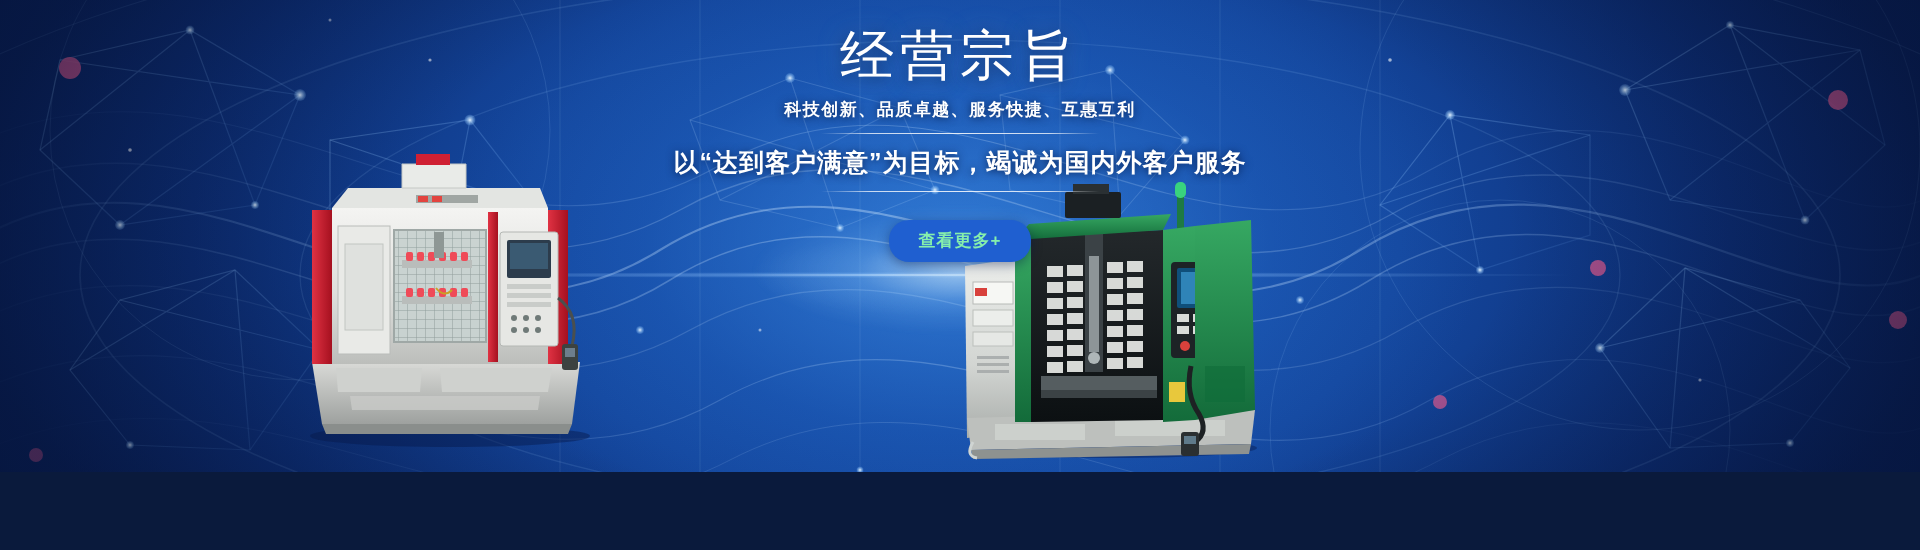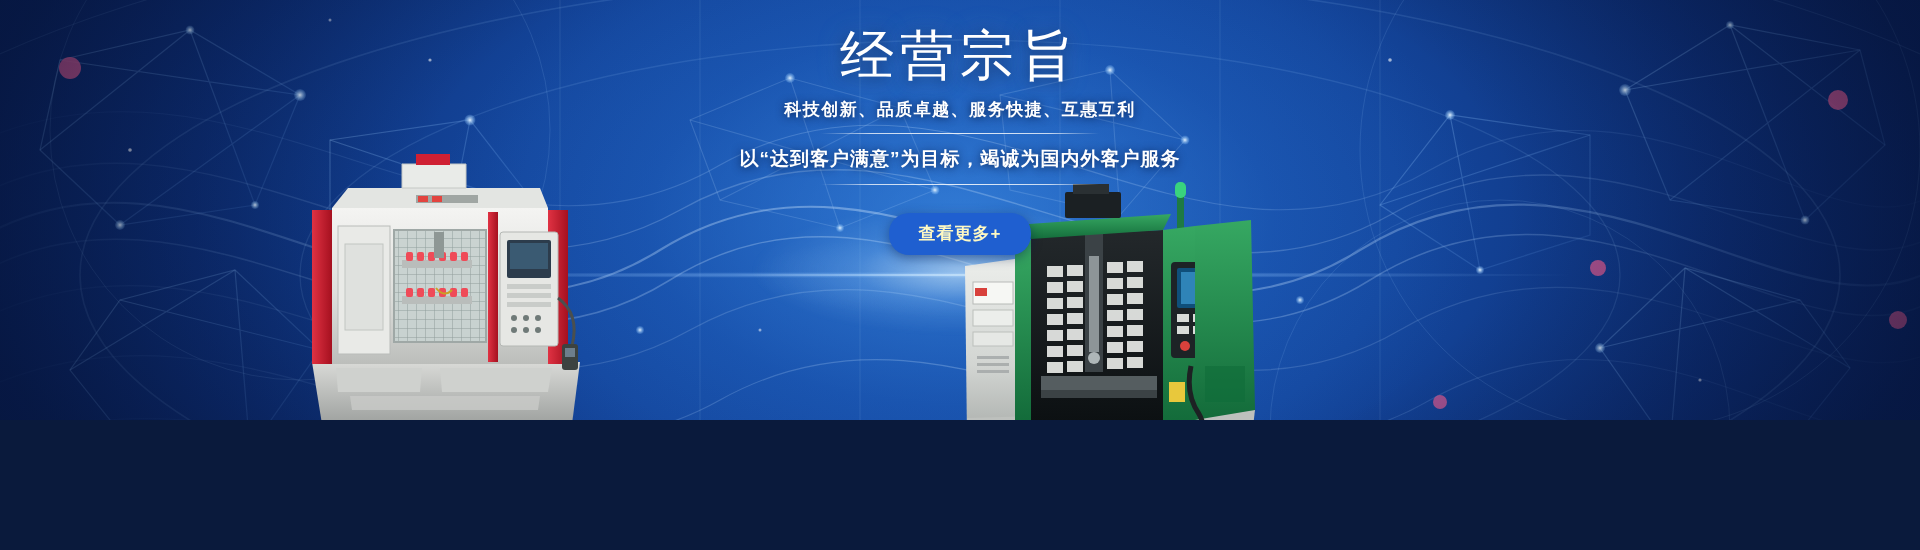--- a/index.html
+++ b/index.html
@@ -1,19 +1,19 @@
 <!DOCTYPE html>
 <html><head>
 <meta charset="utf-8">
 <style>
   * { margin:0; padding:0; box-sizing:border-box; }
   html,body { background:#0a1a3c; }
   #banner {
     position:relative;
-    width:1920px; height:420px;
+    width:1920px; height:472px;
     overflow:hidden;
     font-family:"Liberation Sans","DejaVu Sans",sans-serif;
     background:
       radial-gradient(ellipse 700px 420px at 50% 52%, rgba(70,150,235,0.55) 0%, rgba(40,110,205,0.25) 45%, rgba(20,60,150,0) 75%),
       radial-gradient(ellipse 1100px 700px at 50% 50%, #1858b8 0%, #14479e 40%, #0d2f77 70%, #081e52 100%),
       linear-gradient(180deg,#0b2160 0%,#11398a 30%,#1550a8 55%,#0e2f72 85%,#081b4a 100%);
   }
 
   
   .layer { position:absolute; inset:0; pointer-events:none; }
@@ -59,29 +59,29 @@
   #subtitle {
     margin-top:8px;
     font-size:17px; font-weight:bold; letter-spacing:1.5px;
     text-shadow:0 1px 8px rgba(5,25,70,0.85);
   }
   .rule {
     width:278px; height:1px; margin:12px auto;
     background:linear-gradient(90deg, rgba(255,255,255,0) 0%, rgba(255,255,255,0.75) 18%, rgba(255,255,255,0.85) 50%, rgba(255,255,255,0.75) 82%, rgba(255,255,255,0) 100%);
   }
   #tagline {
-    font-size:19px; font-weight:bold; letter-spacing:1px;
+    font-size:25px; font-weight:bold; letter-spacing:1px;
     text-shadow:0 1px 9px rgba(5,25,70,0.85);
   }
   #more-button {
     display:inline-block; margin-top:16px;
     padding:9px 30px 10px;
     background:#1f5fd0;
     border-radius:20px;
-    color:#fef9c3; font-size:17px; font-weight:bold; letter-spacing:1px;
+    color:#86efac; font-size:17px; font-weight:bold; letter-spacing:1px;
     box-shadow:0 3px 12px rgba(6,24,70,0.45);
     cursor:pointer; user-select:none;
   }
 </style>
 </head>
 <body>
 
 <div id="banner">
 
   <svg class="deco" viewBox="0 0 1920 550" preserveAspectRatio="none">

